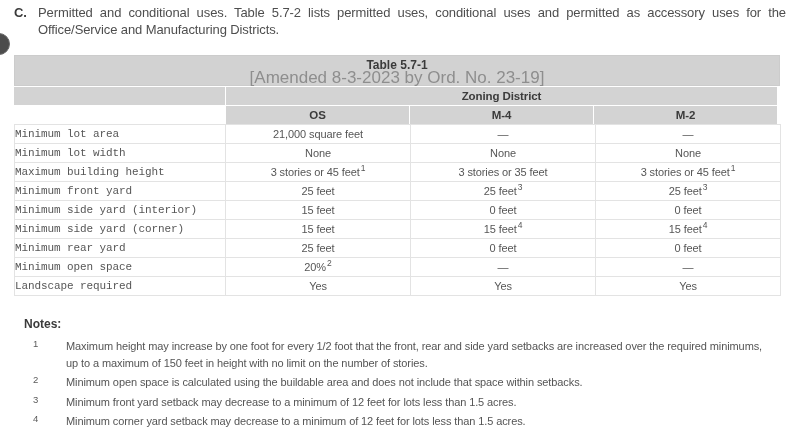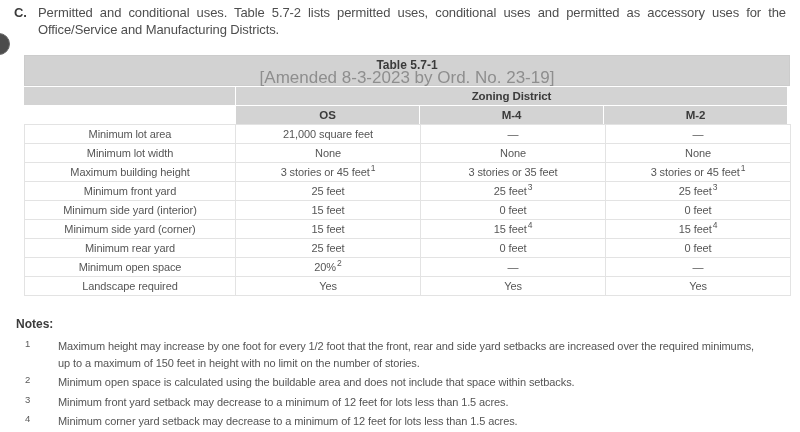--- a/index.html
+++ b/index.html
@@ -15,40 +15,40 @@
     position:absolute;left:-12px;top:33px;width:22px;height:22px;
     border-radius:50%;background:#4c4c4c;border:1px solid #6b6b6b;box-sizing:border-box;
   }
   
   .para{position:absolute;left:14px;top:4px;width:748px;padding-left:24px;
         font-size:13px;line-height:17px;color:#4e4e4e;letter-spacing:-0.1px;}
   .pmark{position:absolute;left:0;top:0;font-weight:bold;color:#3b3b3b;}
   .pl1{text-align:justify;text-align-last:justify;}
   .pl2{text-align:left;}
   
-  .tablewrap{position:absolute;left:24px;top:55px;width:766px;}
+  .tablewrap{position:absolute;left:14px;top:55px;width:766px;}
   .thead-block{background:#d2d2d2;text-align:center;padding:2px 0 1px 0;border:1px solid #cccccc;box-sizing:border-box;}
   .t1{font-weight:bold;font-size:12px;line-height:14px;color:#3b3b3b;}
   .t2{font-weight:bold;font-size:12px;line-height:14px;color:#3b3b3b;}
   .t3{font-size:17px;line-height:12px;color:#8e8e8e;}
   .hgrid{display:grid;grid-template-columns:211px 183px 183px 183px;gap:1px;margin-top:1px;background:#ffffff;}
   .hcell{background:#d3d3d3;height:18px;line-height:18px;text-align:center;
          font-weight:bold;font-size:11.5px;color:#3b3b3b;letter-spacing:-0.1px;}
   .hcell.corner{grid-row:1 / span 2;}
   .hcell.group{grid-column:2 / span 3;}
   table.data{border-collapse:collapse;width:766px;table-layout:fixed;margin-top:0;}
   table.data td{
     border:1px solid #e3e3e3;height:18px;font-size:11px;color:#565656;
     letter-spacing:-0.1px;padding:0;overflow:hidden;white-space:nowrap;
   }
-  td.lbl{text-align:center;padding-left:6px;}
+  td.lbl{text-align:left;padding-left:6px;font-family:Liberation Mono, monospace;}
   td.val{text-align:center;}
   sup{font-size:8.5px;line-height:0;vertical-align:super;margin-left:1px;}
   
-  .notes{position:absolute;left:16px;top:317px;width:770px;}
+  .notes{position:absolute;left:24px;top:317px;width:770px;}
   .nh{font-weight:bold;font-size:12px;color:#3b3b3b;margin-bottom:7px;}
   .note{position:relative;margin-bottom:3px;}
   .note-marker{position:absolute;left:9px;top:0px;font-size:9.5px;color:#5a5a5a;}
   .note-text{margin-left:42px;width:700px;font-size:11px;line-height:16.5px;
              color:#555555;letter-spacing:-0.1px;}
 </style>
 </head>
 <body>
 
 <div>

